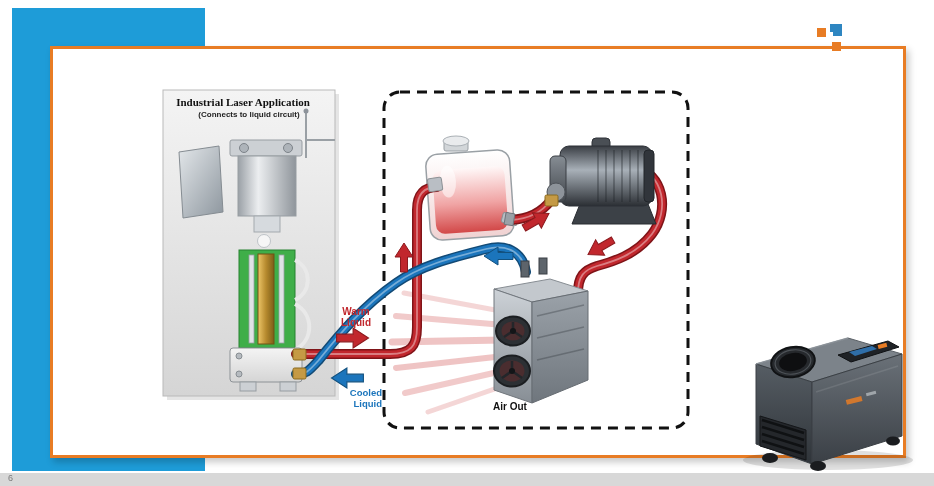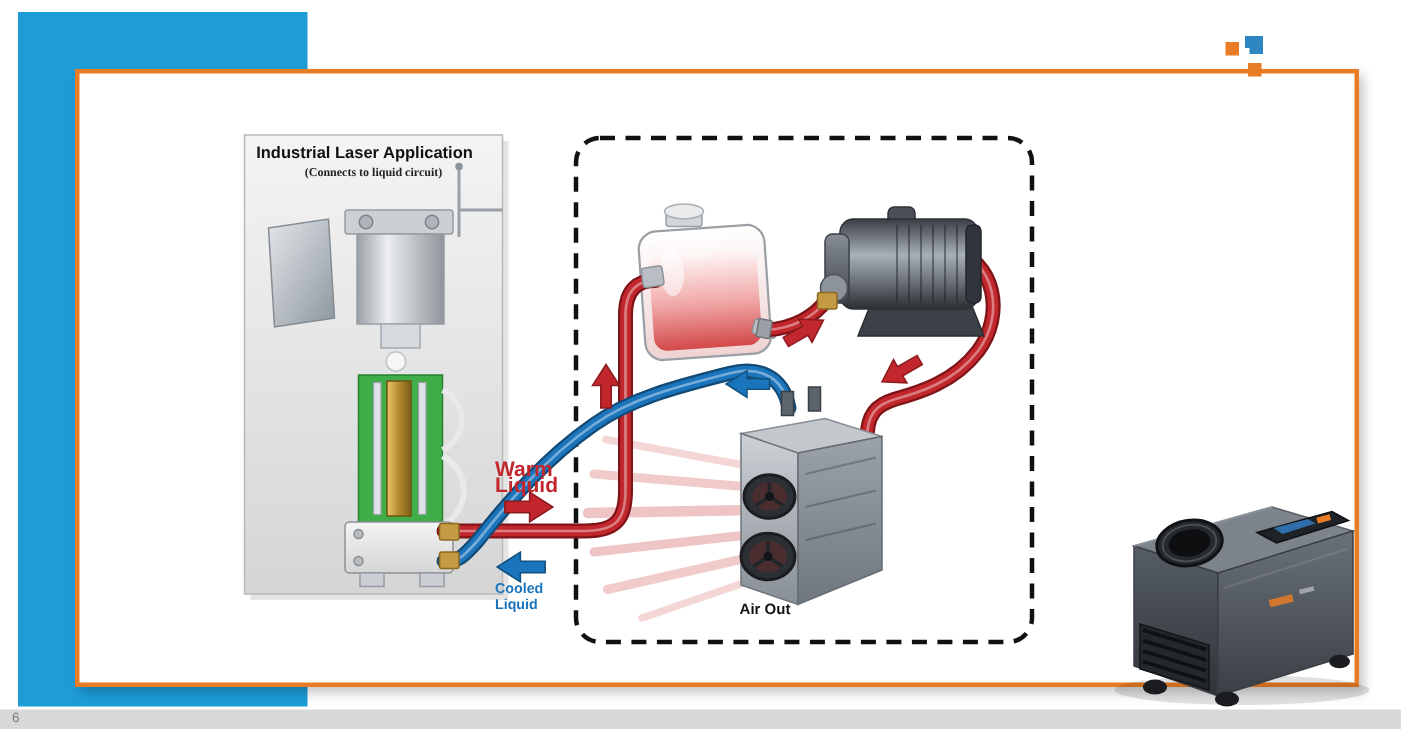--- a/index.html
+++ b/index.html
@@ -25,24 +25,24 @@
     box-shadow:3px 4px 7px rgba(0,0,0,0.22); z-index:2;
   }
   .brand-mark { position:absolute; left:815px; top:22px; width:32px; height:32px; z-index:5; }
   .sq { position:absolute; display:block; }
   .sq-o1 { left:2px; top:6px; width:9px; height:9px; background:#e87c24; }
   .sq-b  { left:15px; top:2px; width:12px; height:12px; background:#2e86c1; }
   .sq-w  { left:12px; top:10px; width:6px; height:6px; background:#ffffff; }
   .sq-o2 { left:17px; top:20px; width:9px; height:9px; background:#e87c24; }
   svg.scene { position:absolute; left:0; top:0; z-index:3; }
   .lbl { position:absolute; font-weight:700; z-index:4; }
-  .title    { left:163px; top:96px;  width:160px; text-align:center; font-size:11px; color:#111; white-space:nowrap; }
-  .subtitle { left:163px; top:110px; width:172px; text-align:center; font-size:8px;  color:#222;font-family:Liberation Serif, serif; }
-  .warm     { left:330px; top:307px; width:52px; font-size:14px; line-height:10.5px; color:#c1272d; white-space:pre-line; }
-  .cooled   { left:330px; top:388px; width:52px; text-align:left; font-size:9.5px; line-height:10.5px; color:#1b75bc; white-space:pre-line; }
+  .title    { left:163px; top:96px;  width:160px; text-align:center; font-size:11px; color:#111; white-space:nowrap;font-family:Liberation Serif, serif; }
+  .subtitle { left:163px; top:110px; width:172px; text-align:center; font-size:8px;  color:#222; }
+  .warm     { left:330px; top:307px; width:52px; text-align:center; font-size:10px; line-height:10.5px; color:#c1272d; white-space:pre-line; }
+  .cooled   { left:330px; top:388px; width:52px; text-align:right; font-size:9.5px; line-height:10.5px; color:#1b75bc; white-space:pre-line; }
   .airout   { left:470px; top:401px; width:80px; text-align:center; font-size:10px; color:#111; }
 </style>
 </head>
 <body>
 
 <div class="stage">
 
   <div class="blue-accent"></div>
   <div class="footer-strip"></div>
   <div class="page-number">6</div>

